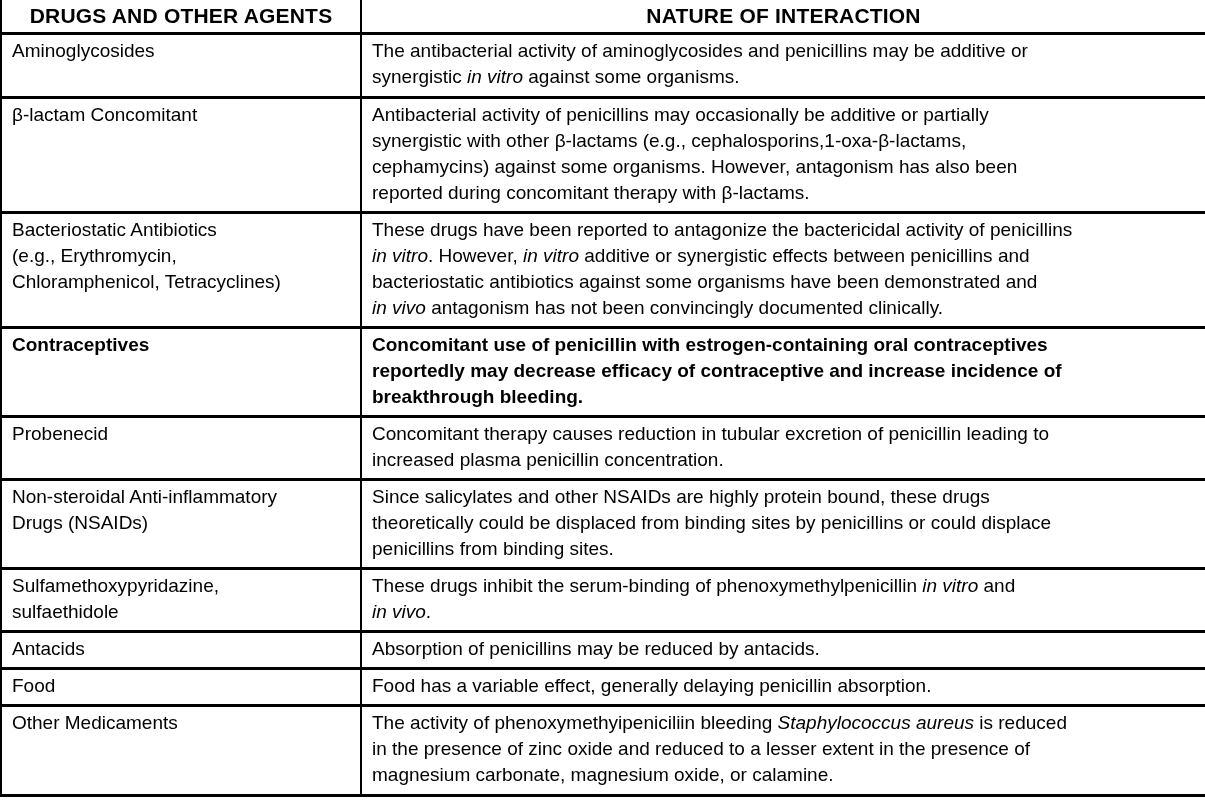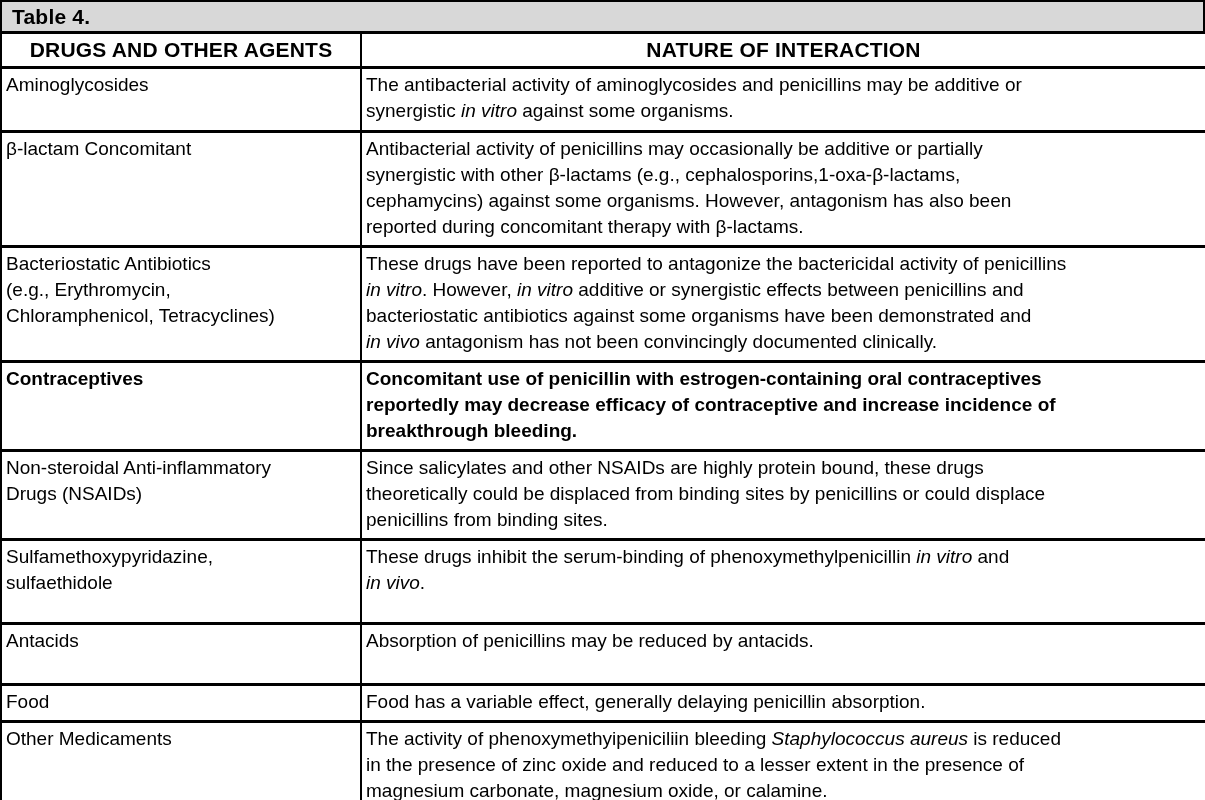--- a/index.html
+++ b/index.html
@@ -50,42 +50,39 @@
   thead th {
     border-top-width: 0;
     height: 33px;
     text-align: center;
     vertical-align: middle;
     font-size: 21px;
     font-weight: bold;
     padding: 2px 18px;
     letter-spacing: 0.2px;
   }
-  td { padding: 3px 10px 5px 4px; white-space: pre-line; }
+  td { padding: 3px 10px 5px 10px; white-space: pre-line; }
   td.agent { }
   td.interaction { }
   .it { font-style: italic; }
   tbody tr:nth-child(1)  { height: 64px; }
   tbody tr:nth-child(2)  { height: 108px; }
   tbody tr:nth-child(3)  { height: 113px; }
   tbody tr:nth-child(4)  { height: 84px; font-weight: bold; }
   tbody tr:nth-child(5)  { height: 56px; }
   tbody tr:nth-child(6)  { height: 84px; }
   tbody tr:nth-child(7)  { height: 61px; }
   tbody tr:nth-child(8)  { height: 33px; }
   tbody tr:nth-child(9)  { height: 30px; }
   tbody tr:nth-child(10) { height: 90px; }
 </style>
 </head>
 <body>
 
 <div class="doc">
-  <div class="title-bar">
-    <span>Table 4.</span>
-  </div>
   <table class="interactions">
     <colgroup>
       <col class="c-agent">
       <col class="c-interaction">
     </colgroup>
     <thead>
       <tr>
         <th>DRUGS AND OTHER AGENTS</th>
         <th>NATURE OF INTERACTION</th>
       </tr>
@@ -112,20 +109,25 @@
 bacteriostatic antibiotics against some organisms have been demonstrated and
 </span><span class="it">in vivo</span><span> antagonism has not been convincingly documented clinically.</span></td>
         </tr>
         <tr>
           <td class="agent">Contraceptives</td>
           <td class="interaction"><span>Concomitant use of penicillin with estrogen-containing oral contraceptives
 reportedly may decrease efficacy of contraceptive and increase incidence of
 breakthrough bleeding.</span></td>
         </tr>
         <tr>
+          <td class="agent">Probenecid</td>
+          <td class="interaction"><span>Concomitant therapy causes reduction in tubular excretion of penicillin leading to
+increased plasma penicillin concentration.</span></td>
+        </tr>
+        <tr>
           <td class="agent">Non-steroidal Anti-inflammatory
 Drugs (NSAIDs)</td>
           <td class="interaction"><span>Since salicylates and other NSAIDs are highly protein bound, these drugs
 theoretically could be displaced from binding sites by penicillins or could displace
 penicillins from binding sites.</span></td>
         </tr>
         <tr>
           <td class="agent">Sulfamethoxypyridazine,
 sulfaethidole</td>
           <td class="interaction"><span>These drugs inhibit the serum-binding of phenoxymethylpenicillin </span><span class="it">in vitro</span><span> and

